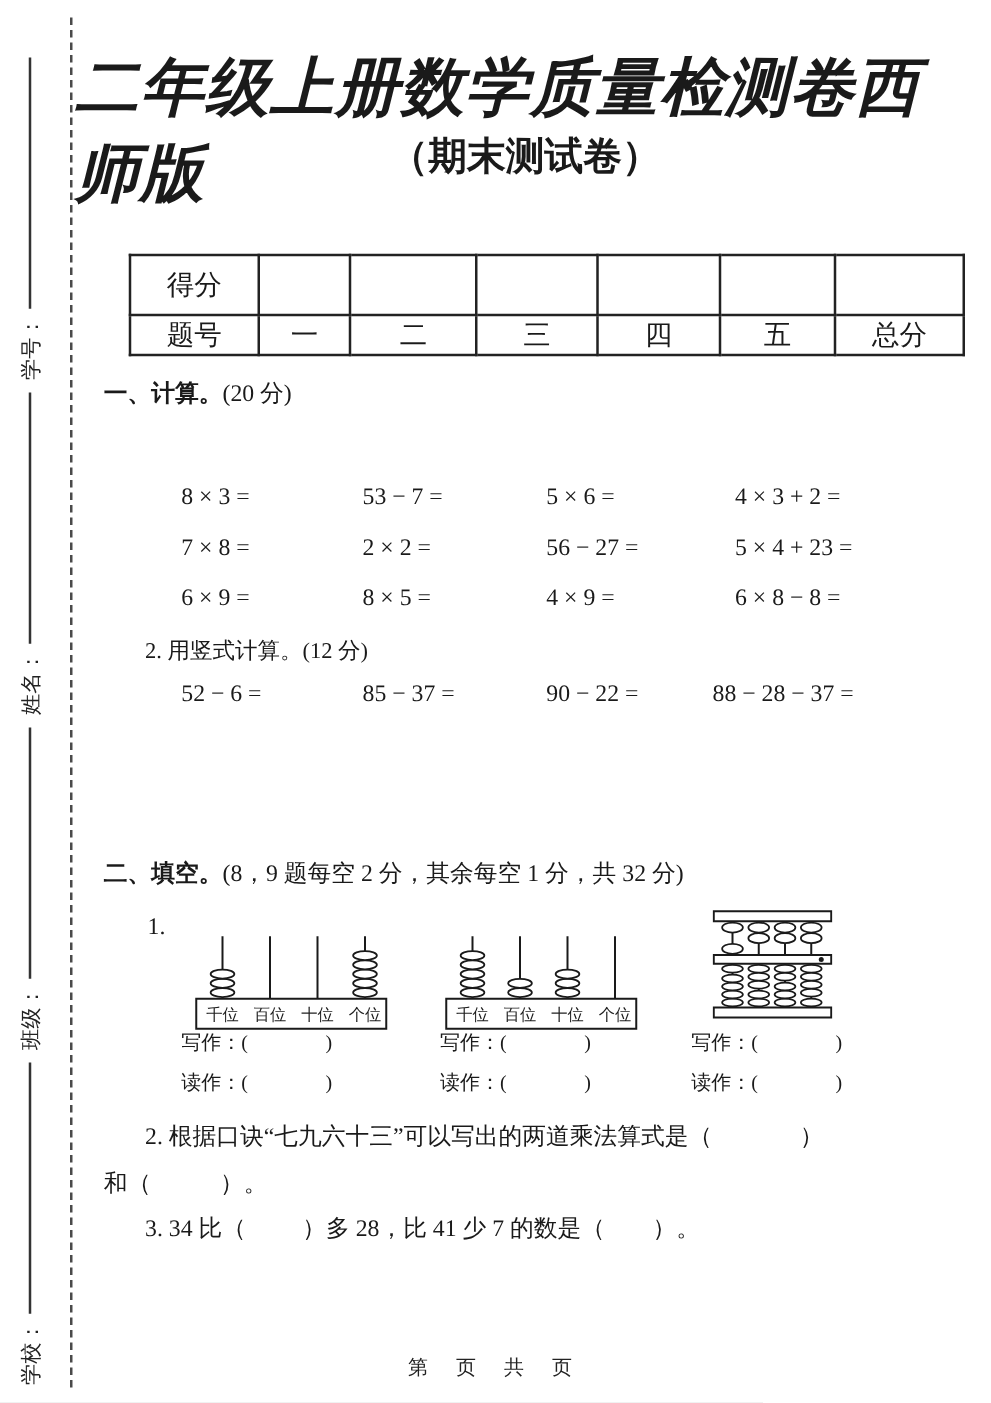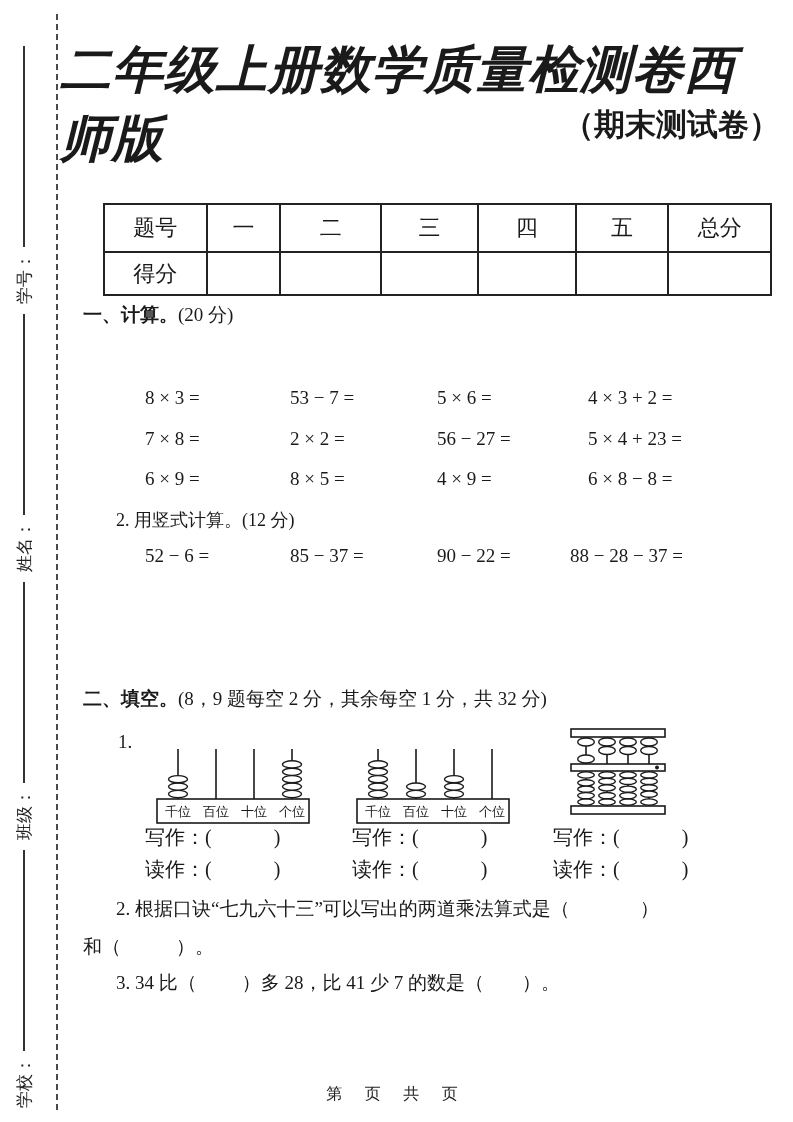--- a/index.html
+++ b/index.html
@@ -16,42 +16,42 @@
     position:absolute;left:6px;top:1108px;width:1068px;height:36px;
     transform:rotate(-90deg);transform-origin:0 0;
     display:flex;align-items:center;gap:4px;
     font-size:17px;font-family:"Liberation Sans","DejaVu Sans",sans-serif;color:#222;
   }
   .stu-fields .lbl{white-space:nowrap;}
   .stu-fields .line{flex:1;height:0;border-bottom:2px solid #333;margin:0 6px 0 2px;}
   
   .title{left:60px;width:720px;top:36px;font-size:51px;font-weight:700;
     font-family:"Liberation Sans","DejaVu Sans",sans-serif;letter-spacing:1px;font-style:italic;}
-  .subtitle{left:60px;width:720px;top:104px;text-align:right;font-size:31px;font-weight:700;
+  .subtitle{left:60px;width:720px;top:104px;text-align:center;font-size:31px;font-weight:700;
     font-family:"Liberation Sans","DejaVu Sans",sans-serif;}
   .meta{left:300px;width:472px;top:170px;text-align:right;font-size:17px;
     font-family:"Liberation Sans","DejaVu Sans",sans-serif;}
   
   table.score{position:absolute;left:103px;top:203px;width:669px;border-collapse:collapse;
     font-family:"Liberation Sans","DejaVu Sans",sans-serif;}
   table.score td,table.score th{border:2px solid #222;text-align:center;
     font-size:22px;font-weight:500;padding:0;}
   table.score tr:first-child td,table.score tr:first-child th{height:46px;}
   table.score tr:last-child td{height:41px;}
   
   .h-sec{font-size:19px;}
   .h-sec b{font-family:"Liberation Sans","DejaVu Sans",sans-serif;font-weight:700;}
   .sub-q{font-size:18px;}
   .math{font-size:19px;font-family:"Liberation Serif","DejaVu Serif",serif;white-space:nowrap;}
   .r1{top:387px}.r2{top:428px}.r3{top:468px}.r4{top:545px}
   .c1{left:145px}.c2{left:290px}.c3{left:437px}.c4{left:588px}.c4b{left:570px}
   .gap{display:inline-block;height:1px;}
   .g70{width:70px}.g60{width:62px}.g55{width:55px}.g45{width:45px}.g38{width:38px}
   .qtext{font-size:19px;white-space:nowrap;}
-  .ansrow{font-size:20px;}
+  .ansrow{font-size:16px;}
   .footer{left:0;width:793px;top:1084px;text-align:center;font-size:16px;letter-spacing:9px;
     font-family:"Liberation Sans","DejaVu Sans",sans-serif;color:#222;}
   svg{display:block;}
 </style>
 </head>
 <body>
 
 <div class="page">
 
   <div class="cutline"></div>
@@ -74,36 +74,36 @@
       <col style="width:103px">
         <col style="width:74px">
         <col style="width:101px">
       <col style="width:97px">
         <col style="width:98px">
         <col style="width:93px">
         <col style="width:103px">
     </colgroup>
     <tbody>
         <tr>
+      <td>得分</td>
+      <td></td>
+      <td></td>
+      <td></td>
+      <td></td>
+      <td></td>
+      <td></td>
+    </tr>
+    <tr>
       <th>题号</th>
       <th>一</th>
       <th>二</th>
       <th>三</th>
       <th>四</th>
       <th>五</th>
       <th>总分</th>
-    </tr>
-    <tr>
-      <td>得分</td>
-      <td></td>
-      <td></td>
-      <td></td>
-      <td></td>
-      <td></td>
-      <td></td>
     </tr>
   </tbody>
     </table>
 
   <div class="abs h-sec" style="left:83px;top:302px;">
     <b>一、计算。</b><span>(20 分)</span>
   </div>
 
   <span class="abs math r1 c1">8 × 3 =</span>
   <span class="abs math r1 c2">53 − 7 =</span>

